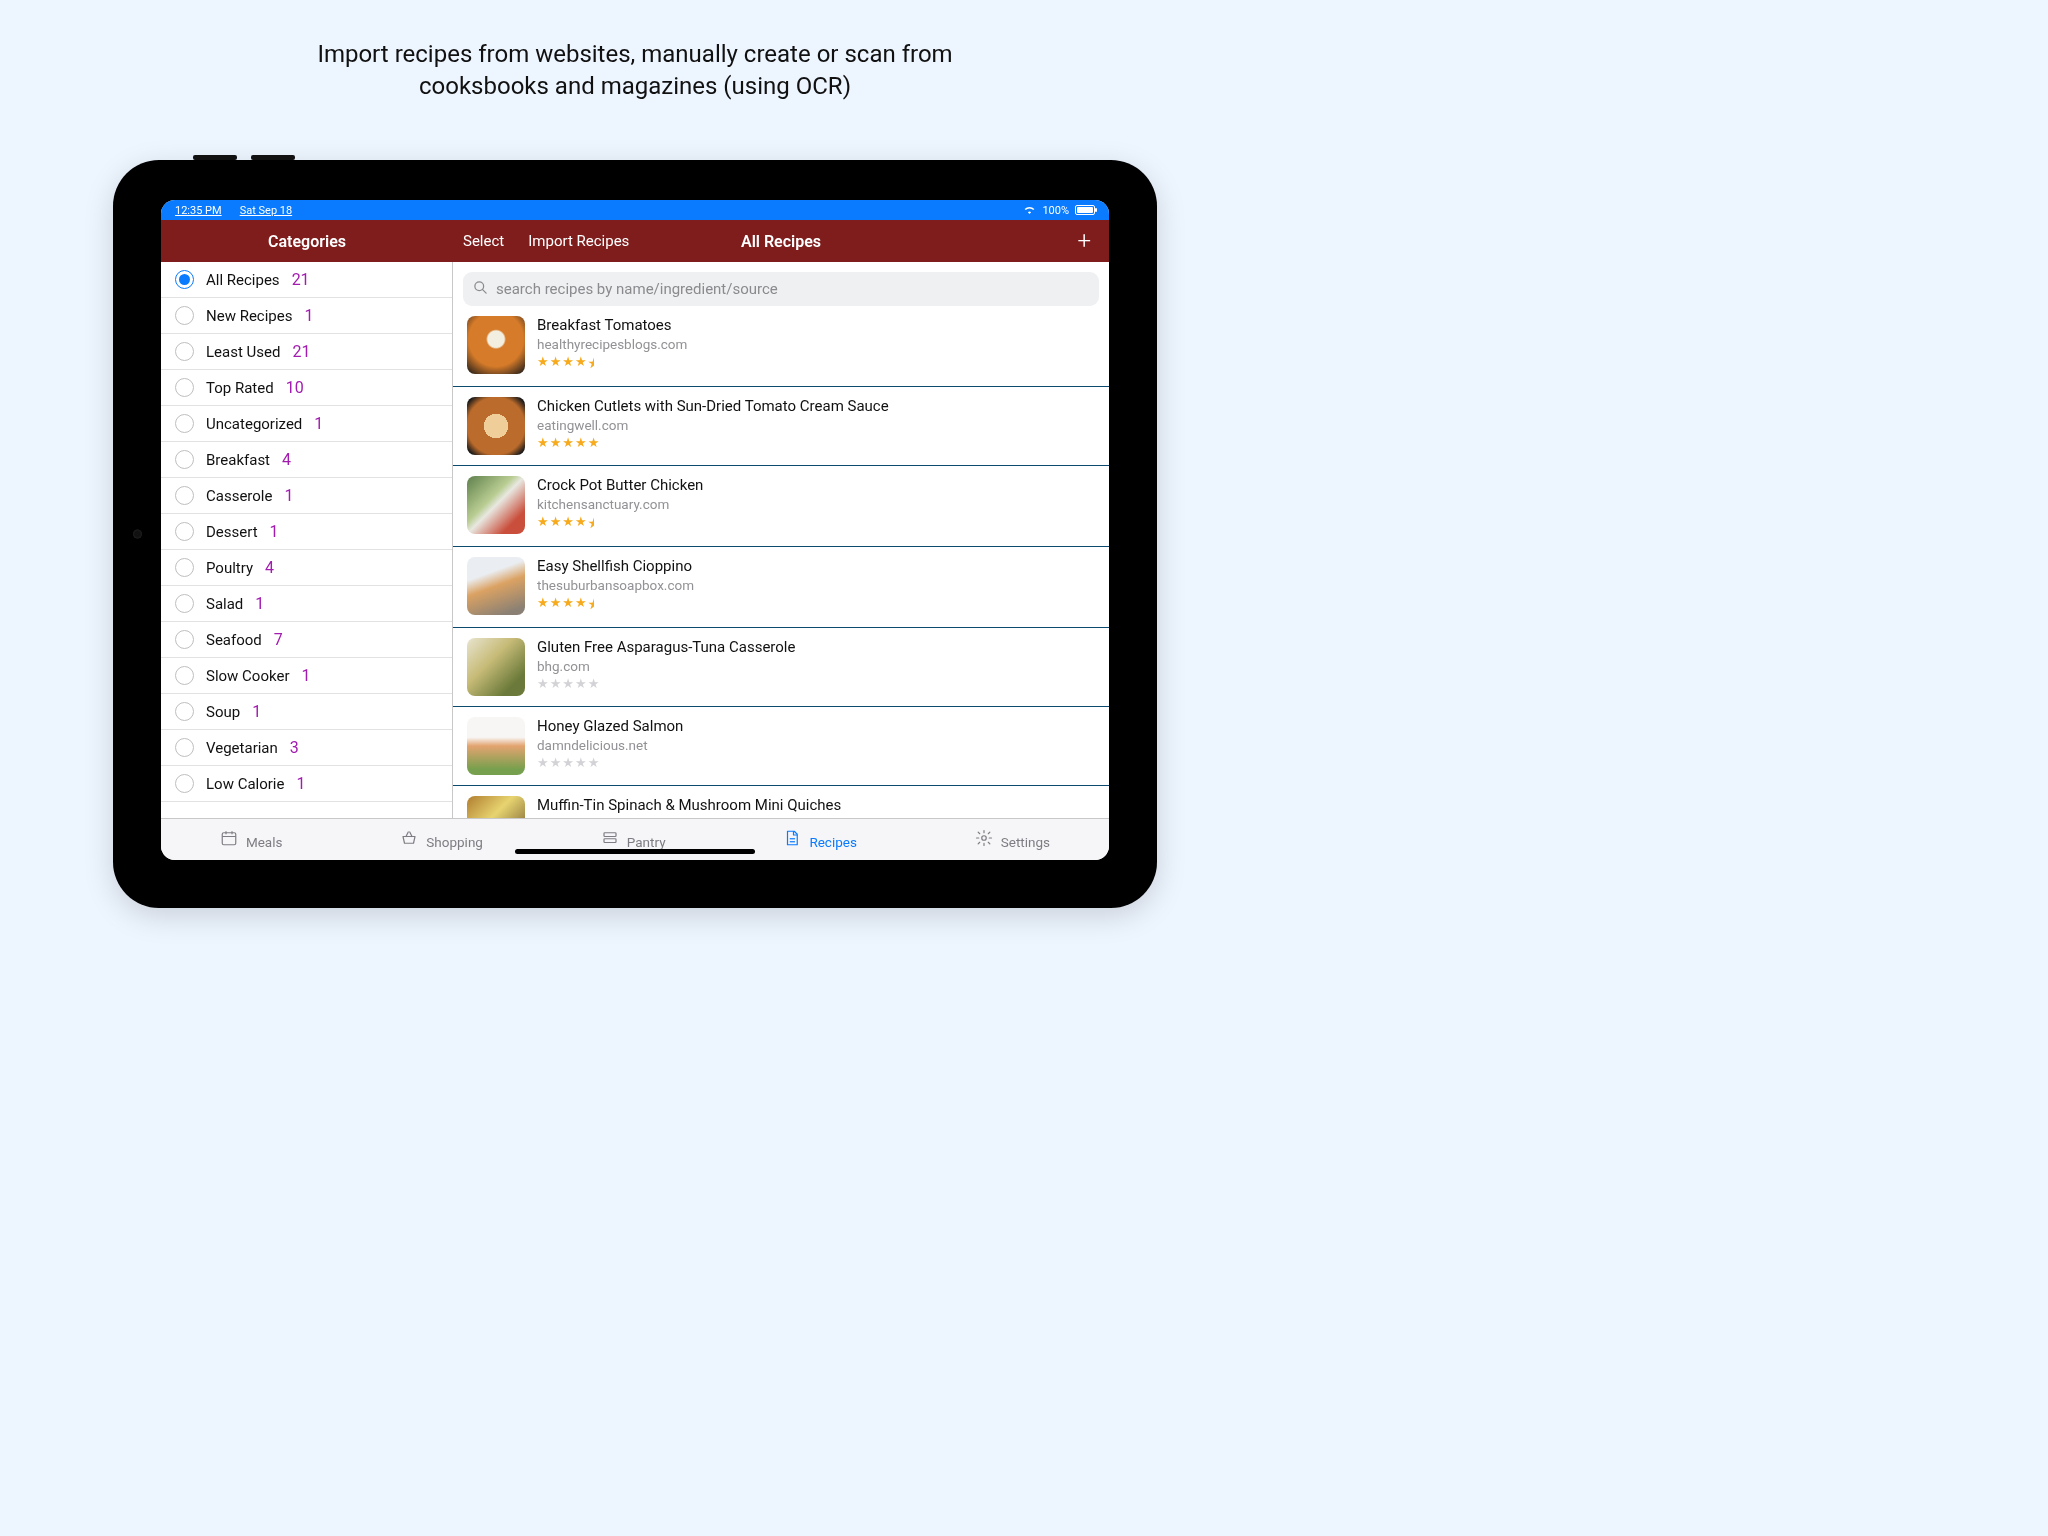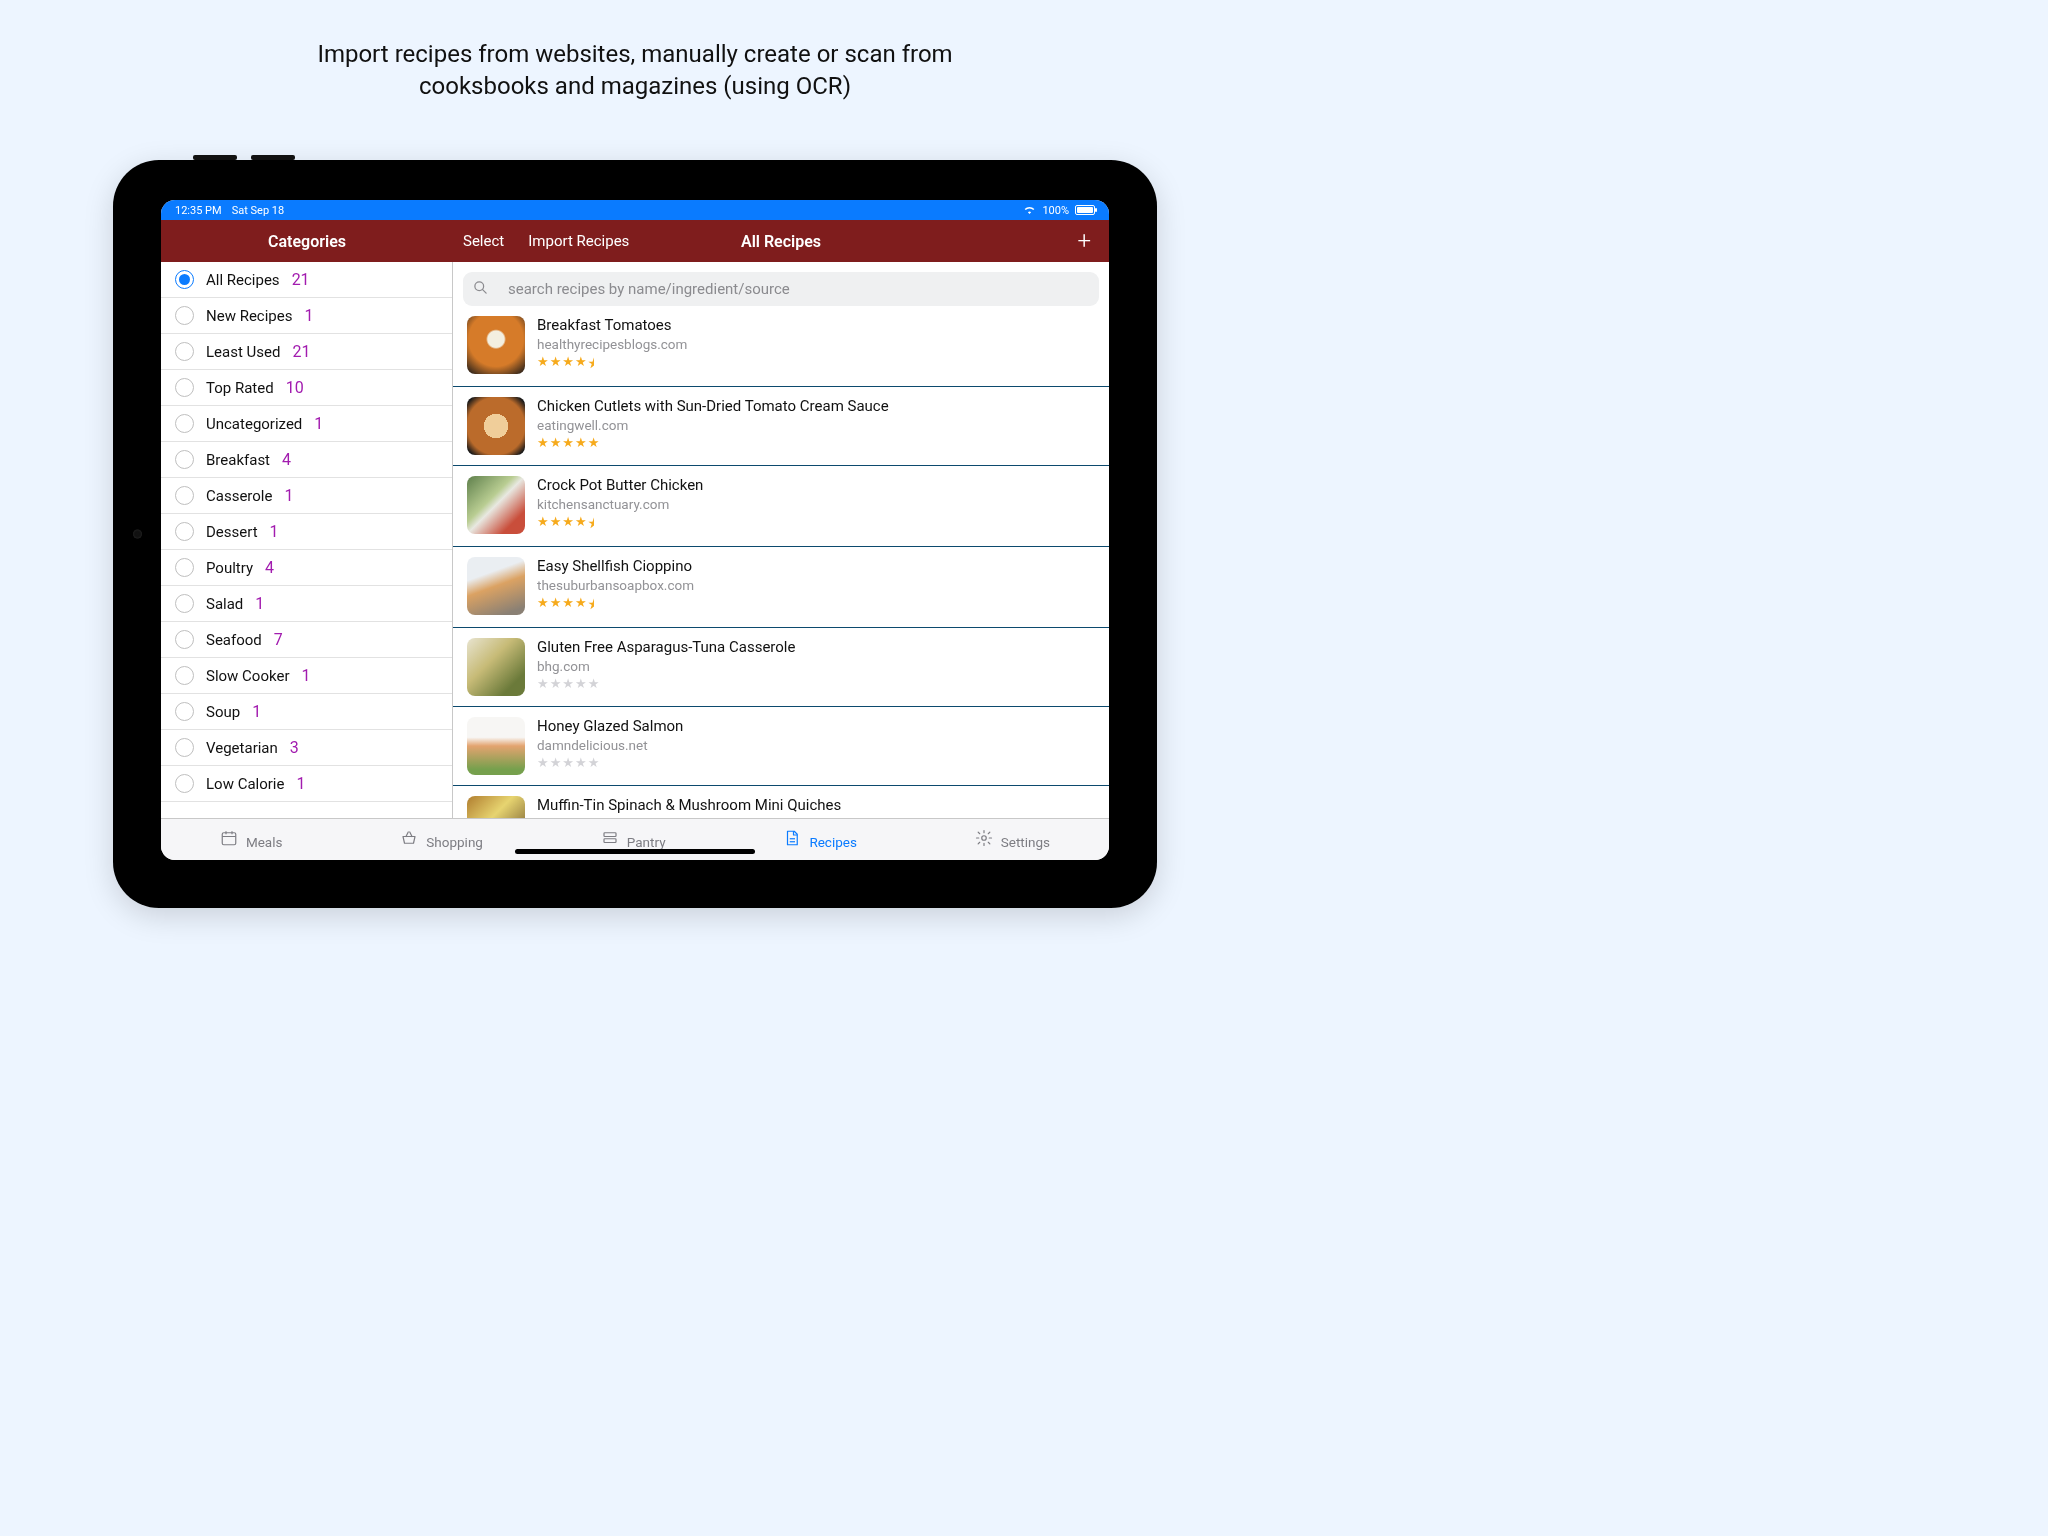--- a/index.html
+++ b/index.html
@@ -56,21 +56,21 @@
 
   
   .statusbar {
     height: 20px;
     background: #0a7bff;
     color: #fff;
     display: flex; align-items: center; justify-content: space-between;
     padding: 0 14px;
     font-size: 11px;
   }
-  .statusbar .left { display: flex; gap: 10px; }
+  .statusbar .left { display: flex; gap: 18px; text-decoration: underline; }
   .statusbar .right { display: flex; align-items: center; gap: 6px; }
   .battery {
     width: 20px; height: 10px; border: 1px solid #fff; border-radius: 2px; position: relative;
   }
   .battery::after { content: ""; position: absolute; right: -3px; top: 2px; width: 2px; height: 4px; background: #fff; border-radius: 1px; }
   .battery-fill { position: absolute; left: 1px; top: 1px; bottom: 1px; right: 1px; background: #fff; border-radius: 1px; }
 
   
   .navbar {
     height: 42px;
@@ -105,21 +105,21 @@
   }
   .radio.selected { border-color: #0a7bff; }
   .radio.selected::after { content: ""; width: 11px; height: 11px; background: #0a7bff; border-radius: 50%; }
   .cat-label { font-size: 15px; color: #111; }
   .cat-count { font-size: 16px; color: #a21caf; }
 
   
   .search-wrap { padding: 10px 10px 0 10px; }
   .search {
     height: 34px; background: #eff0f1; border-radius: 9px;
-    display: flex; align-items: center; gap: 20px; padding: 0 10px;
+    display: flex; align-items: center; gap: 8px; padding: 0 10px;
     color: #8b8b8f; font-size: 15px;
   }
 
   
   .recipes { flex: 1; overflow-y: auto; }
   .recipe-row {
     display: flex; gap: 12px; padding: 10px 14px;
     border-bottom: 1px solid #0c4a6e;
     cursor: pointer;
   }

